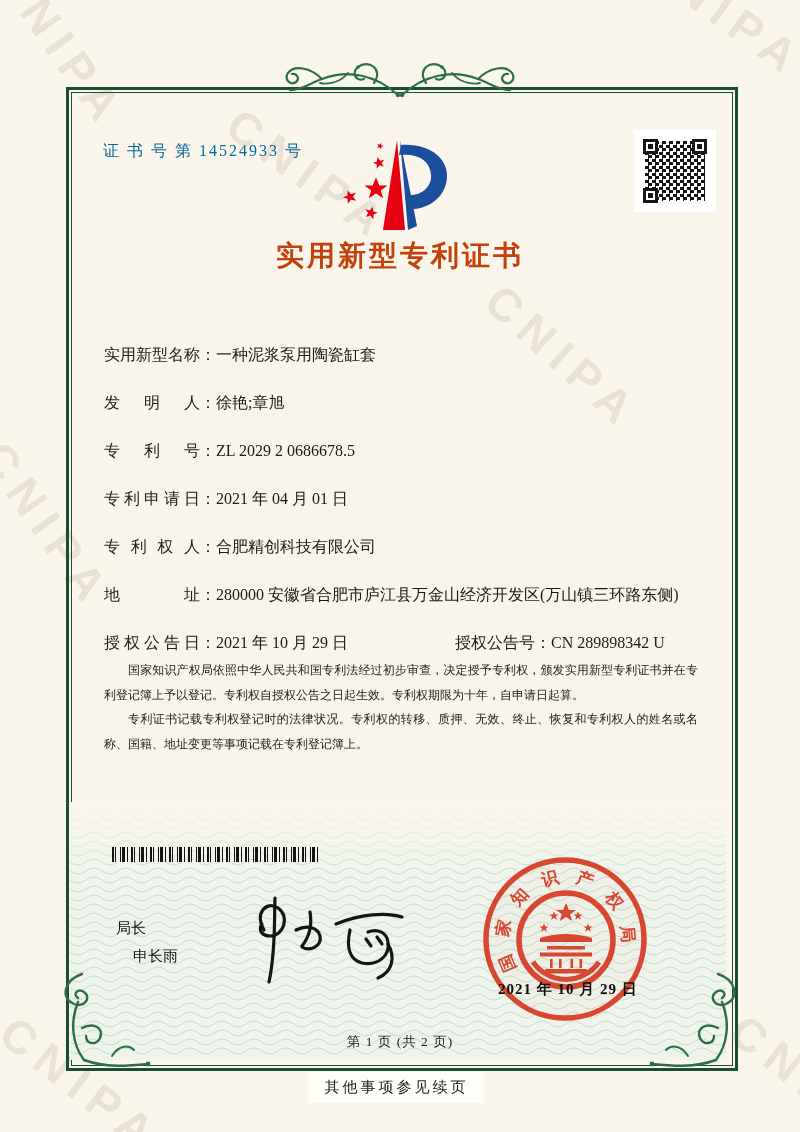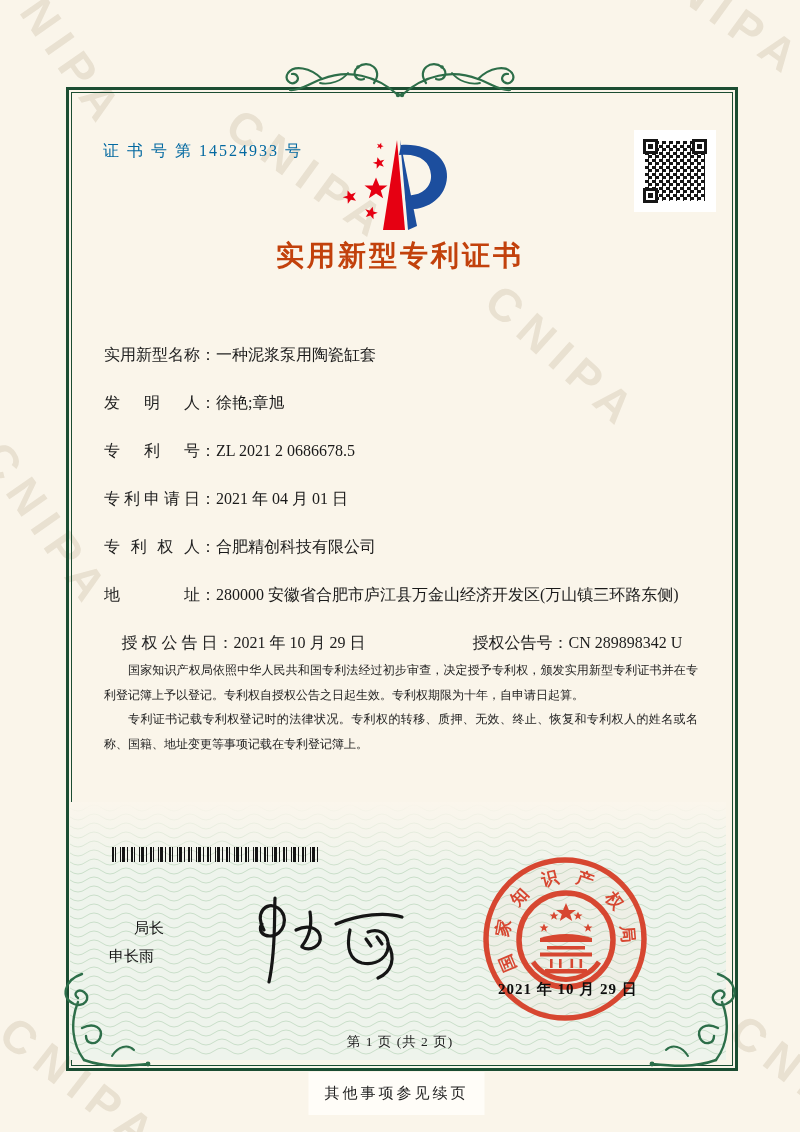--- a/index.html
+++ b/index.html
@@ -33,21 +33,21 @@
   .finder{position:absolute;width:15px;height:15px;background:#161616;}
   .finder::after{content:"";position:absolute;left:3px;top:3px;width:9px;height:9px;background:#fff;}
   .finder::before{content:"";position:absolute;left:5px;top:5px;width:5px;height:5px;background:#161616;z-index:1;}
   .f-tl{left:9px;top:9px}.f-tr{right:9px;top:9px}.f-bl{left:9px;bottom:9px}
   .title{
     position:absolute;left:0;top:237px;width:100%;text-align:center;
     font-size:28px;font-weight:700;letter-spacing:3px;color:#c2410c;
   }
   
   .fields{position:absolute;left:104px;top:344px;width:596px;font-size:16px;line-height:22px;}
-  .frow{display:flex;margin-bottom:26px;justify-content:center;}
+  .frow{display:flex;margin-bottom:26px;}
   .flabel{display:inline-block;width:96px;text-align:justify;text-align-last:justify;flex:none;color:#222;}
   .fcolon{flex:none;width:16px;color:#222;}
   .fvalue{flex:1;color:#1a1a1a;}
   .frow-addr{}
   .fvalue-date{flex:none;width:239px;}
   
   .paras{position:absolute;left:104px;top:658px;width:594px;font-size:12px;line-height:24.5px;
     text-align:justify;color:#222;}
   .paras p{margin:0;text-indent:2em;}
   
@@ -55,43 +55,43 @@
     background:
       repeating-linear-gradient(90deg,
         #141414 0 2px, transparent 2px 3px,
         #141414 3px 4px, transparent 4px 8px,
         #141414 8px 9px, transparent 9px 10px,
         #141414 10px 13px, transparent 13px 15px,
         #141414 15px 16px, transparent 16px 19px);
   }
   
   .director{position:absolute;left:116px;top:920px;font-family:"Liberation Sans", sans-serif;
-    font-size:15px;color:#111;line-height:1;margin-left:18px;}
-  .director-name{position:absolute;left:109px;top:948px;font-family:"Liberation Sans", sans-serif;
+    font-size:15px;color:#111;line-height:1;}
+  .director-name{position:absolute;left:133px;top:948px;font-family:"Liberation Sans", sans-serif;
     font-size:15px;color:#111;line-height:1;}
   .signature{position:absolute;left:238px;top:892px;}
   
   .seal{position:absolute;left:480px;top:854px;width:170px;height:170px;opacity:.93;z-index:5;}
   .seal svg{position:absolute;left:0;top:0;}
   .sc{position:absolute;width:18px;height:18px;font-size:17px;font-weight:700;color:#d63a23;
     text-align:center;line-height:18px;}
   .sc0{left:19px;top:100px;transform:rotate(-113deg);}
   .sc1{left:15px;top:65px;transform:rotate(-80deg);}
   .sc2{left:31px;top:34px;transform:rotate(-47deg);}
   .sc3{left:61px;top:16px;transform:rotate(-14deg);}
   .sc4{left:96px;top:17px;transform:rotate(19deg);}
   .sc5{left:125px;top:38px;transform:rotate(52deg);}
   .sc6{left:138px;top:71px;transform:rotate(85deg);}
   .seal-date{position:absolute;left:498px;top:980px;width:160px;font-size:15px;font-weight:700;
     letter-spacing:1px;color:#0d0d0d;z-index:6;}
   
   .page-num{position:absolute;left:0;top:1033px;width:100%;text-align:center;
     font-size:13.5px;letter-spacing:1px;color:#222;z-index:6;}
   .cont-note{position:absolute;left:50%;top:1072px;transform:translateX(-52%);
-    background:#fffdf8;padding:12px 16px;font-size:15px;letter-spacing:3px;color:#222;}
+    background:#fffdf8;padding:6px 16px;font-size:15px;letter-spacing:3px;color:#222;}
   
   .orn{position:absolute;z-index:2;}
 </style>
 </head>
 <body>
 
 <div class="page">
 
   <svg width="0" height="0" style="position:absolute">
     <defs>
@@ -202,21 +202,21 @@
         <span class="fvalue">一种泥浆泵用陶瓷缸套</span>
     </div>
     <div class="frow">
       <span class="flabel">发明人</span>
         <span class="fcolon">：</span>
         <span class="fvalue">徐艳;章旭</span>
     </div>
     <div class="frow">
       <span class="flabel">专利号</span>
         <span class="fcolon">：</span>
-        <span class="fvalue">ZL 2021 2 0686678.5</span>
+        <span class="fvalue">ZL 2029 2 0686678.5</span>
     </div>
     <div class="frow">
       <span class="flabel">专利申请日</span>
         <span class="fcolon">：</span>
         <span class="fvalue">2021 年 04 月 01 日</span>
     </div>
     <div class="frow">
       <span class="flabel">专利权人</span>
         <span class="fcolon">：</span>
         <span class="fvalue">合肥精创科技有限公司</span>

